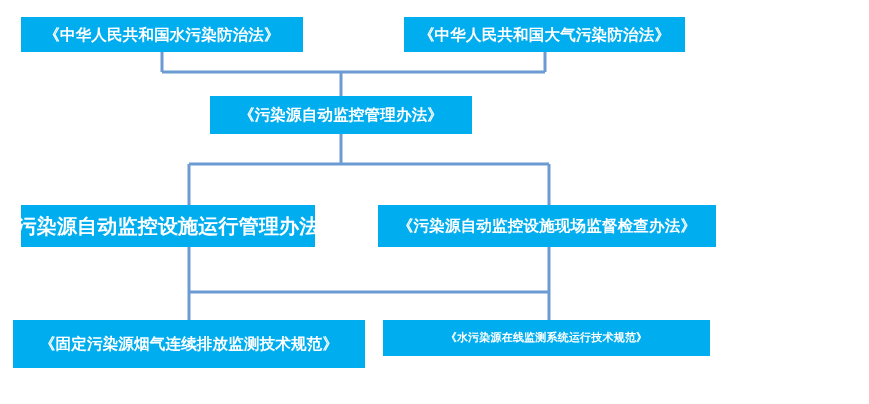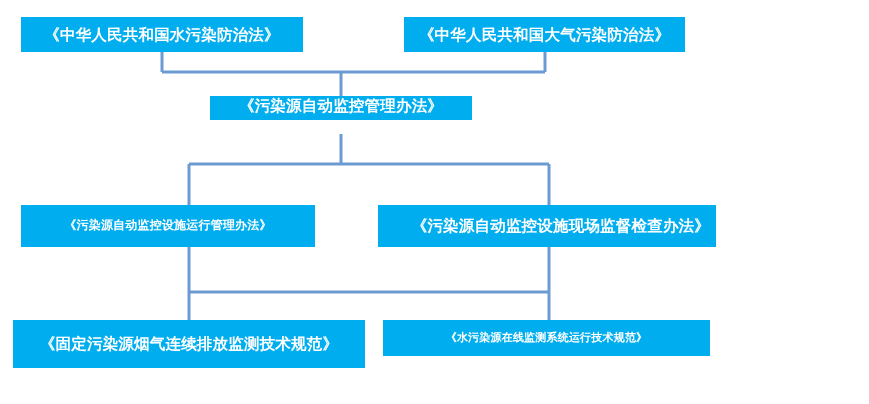--- a/index.html
+++ b/index.html
@@ -47,24 +47,24 @@
   }
   .node-label {
     display: block;
     padding: 0 6px;
   }
 
   
   #node-water-law      { left: 21px;  top: 17px;  width: 282px; height: 35px; font-size: 15.5px; }
   #node-air-law        { left: 404px; top: 17px;  width: 281px; height: 35px; font-size: 15.5px; }
   
-  #node-auto-monitor   { left: 210px; top: 96px;  width: 262px; height: 24px; font-size: 15.5px; font-family: Liberation Mono, monospace; }
+  #node-auto-monitor   { left: 210px; top: 96px;  width: 262px; height: 38px; font-size: 15.5px; }
   
-  #node-operation      { left: 21px;  top: 205px; width: 294px; height: 42px; font-size: 12px; }
-  #node-inspection     { left: 378px; top: 205px; width: 338px; height: 42px; font-size: 15.5px; justify-content: flex-end; }
+  #node-operation      { left: 21px;  top: 205px; width: 294px; height: 42px; font-size: 20px; }
+  #node-inspection     { left: 378px; top: 205px; width: 338px; height: 42px; font-size: 15.5px; }
   
   #node-cems           { left: 13px;  top: 320px; width: 352px; height: 48px; font-size: 15.5px; }
   #node-water-online   { left: 383px; top: 320px; width: 327px; height: 36px; font-size: 11px; }
 </style>
 </head>
 <body>
 
 <div id="canvas">
 
   <svg id="connectors" viewBox="0 0 869 404" width="869" height="404" aria-hidden="true">

